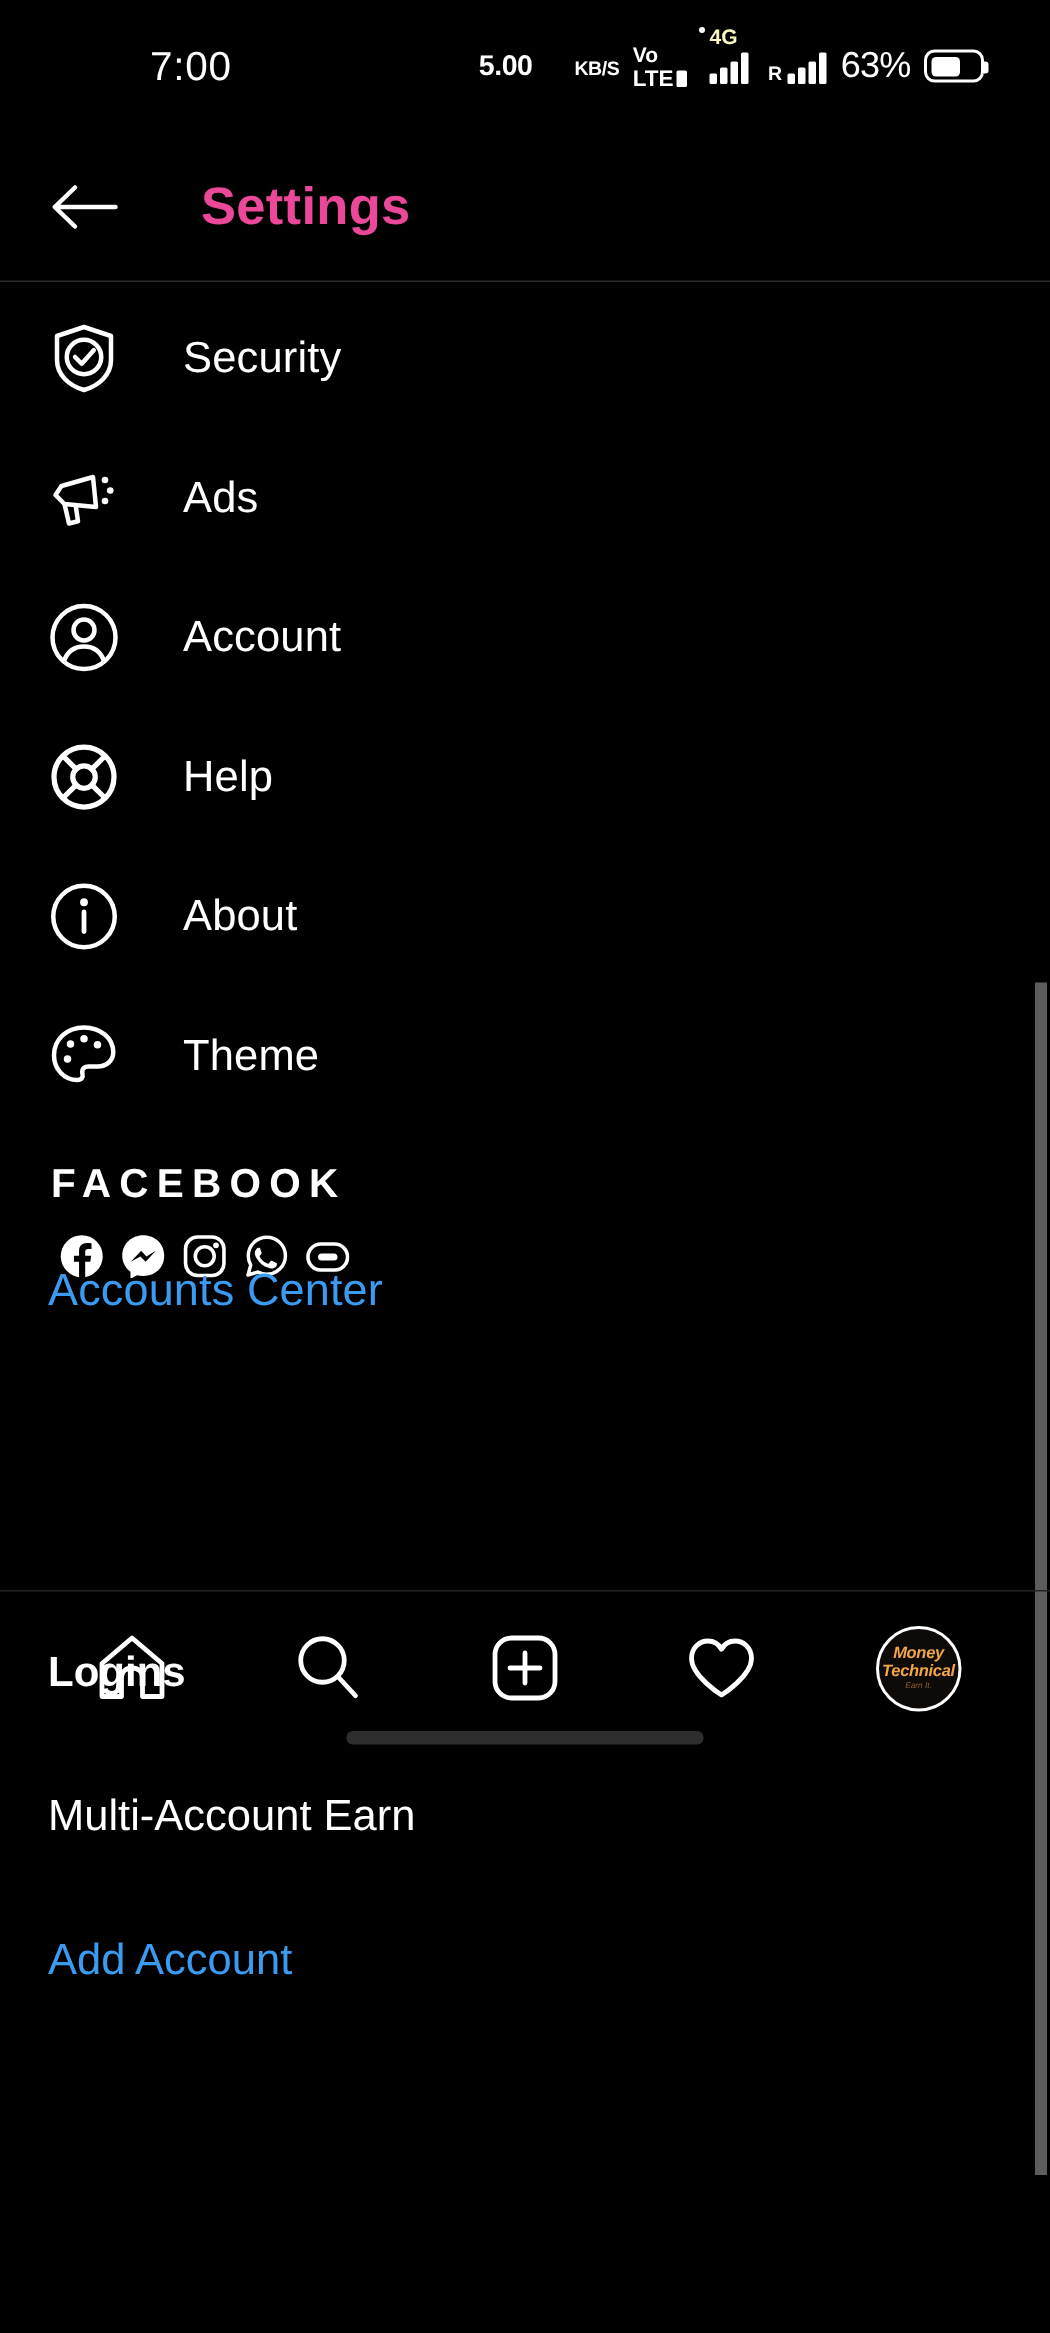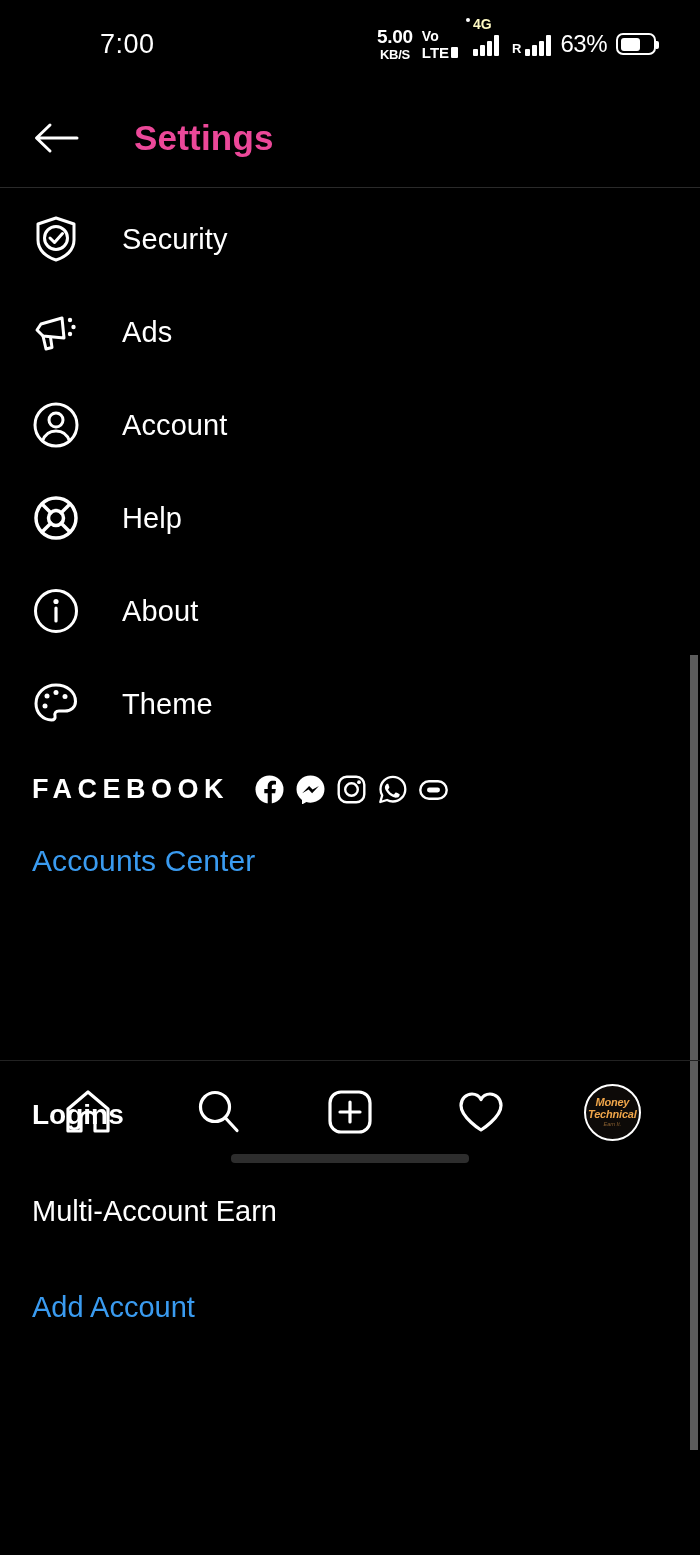--- a/index.html
+++ b/index.html
@@ -15,23 +15,23 @@
   .statusbar{
     position:absolute; top:0; left:0; width:700px; height:88px;
     display:flex; align-items:center; justify-content:space-between;
     padding:0 44px 0 0;
   }
   .sb-clock{
     color:#fff; font-size:27px; letter-spacing:.5px;
     margin-left:100px; font-weight:400;
   }
   .sb-right{ display:flex; align-items:center; gap:9px; }
-  .sb-speed{ display:flex; flex-direction:column; align-items:center; line-height:1; color:#fff; font-weight:bold;}
+  .sb-speed{ display:flex; flex-direction:row; align-items:center; line-height:1; color:#fff; font-weight:bold;}
   .sb-speed .v{ font-size:19px; letter-spacing:-.3px;}
-  .sb-speed .u{ font-size:13px; margin-top:2px; letter-spacing:-.3px;}
+  .sb-speed .u{ font-size:13px; margin-top:2px; letter-spacing:-.3px;padding-left:28px;}
   .sb-volte{ display:flex; flex-direction:column; align-items:flex-start; line-height:1; color:#fff; font-weight:bold;}
   .sb-volte .a{ font-size:14px;}
   .sb-volte .b{ font-size:15px; margin-top:2px; display:flex; align-items:center;}
   .sb-volte .b i{ display:inline-block; width:7px; height:11px; background:#fff; margin-left:2px; border-radius:1px;}
   .sig{ display:flex; align-items:flex-end; gap:2px; height:24px; }
   .sig b{ display:block; width:5px; background:#fff; border-radius:1px; }
   .sig b.b1{height:7px;} .sig b.b2{height:11px;} .sig b.b3{height:15px;} .sig b.b4{height:21px;}
   .net4g{ position:relative; display:flex; align-items:flex-end; gap:3px;}
   .net4g .lbl{ position:absolute; top:-16px; left:0; font-size:14px; color:#fef9c3; font-weight:bold; white-space:nowrap;}
   .net4g .dot{ position:absolute; top:-14px; left:-7px; width:4px;height:4px;border-radius:50%;background:#fff;}
@@ -56,21 +56,21 @@
   
   .content{ position:absolute; top:189px; left:0; width:700px; height:1263px; }
 
   .menu-item{
     position:absolute; left:32px; display:flex; align-items:center; height:56px;
   }
   .menu-ico{ width:48px; height:48px; display:flex; align-items:center; justify-content:center;}
   .menu-label{ color:#fff; font-size:29px; margin-left:42px; letter-spacing:.1px;}
 
   .fb-row{
-    position:absolute; left:32px; top:585px; display:flex; align-items:center; gap:18px;
+    position:absolute; left:32px; top:585px; display:flex; align-items:center; gap:18px;flex-direction:column;
   }
   .fb-word{ color:#fff; font-size:27px; font-weight:bold; letter-spacing:5.5px;}
   .fb-icons{ display:flex; align-items:center; gap:12px; margin-left:8px;}
 
   .accounts-center{
     position:absolute; left:32px; top:655px;
     color:#3a9bf0; font-size:30px; letter-spacing:.1px;
   }
   .fb-desc{
     position:absolute; left:32px; top:722px; width:620px;

